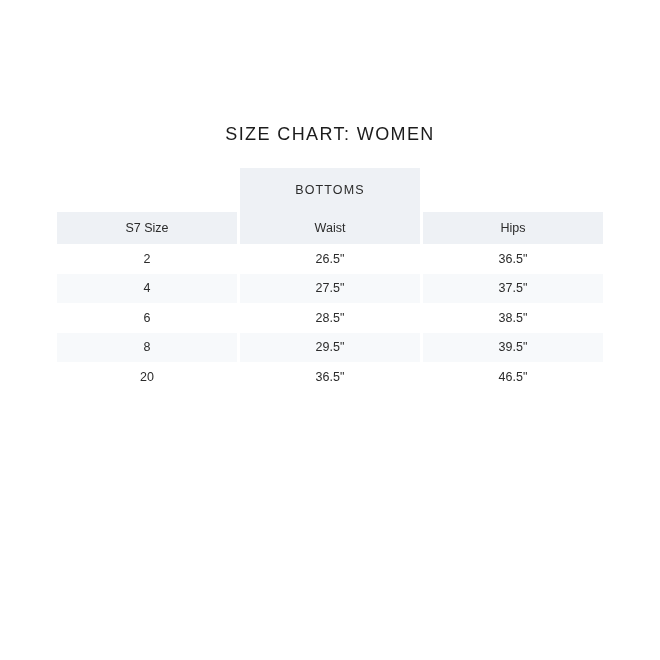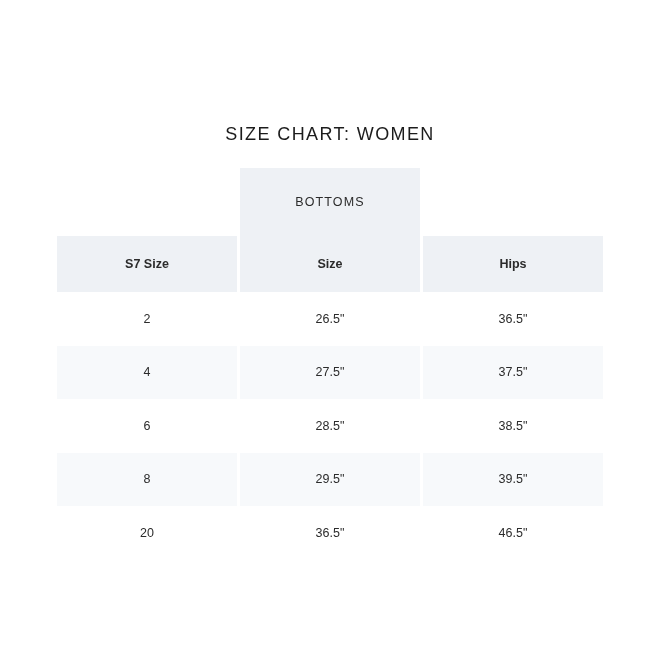--- a/index.html
+++ b/index.html
@@ -37,21 +37,21 @@
     left: 57px;
     width: 546px;
   }
   table.size-chart {
     border-collapse: collapse;
     width: 546px;
     table-layout: fixed;
   }
   table.size-chart td,
   table.size-chart th {
-    padding: 12px;
+    padding: 0;
     margin: 0;
     border: none;
   }
   
   .group-row td {
     height: 44px;
     font-size: 12.5px;
     letter-spacing: 1.1px;
     text-align: center;
     vertical-align: middle;
@@ -65,21 +65,21 @@
     background: #eef1f5;
   }
   
   .col-row td {
     height: 32px;
     font-size: 12.5px;
     text-align: center;
     vertical-align: middle;
     background: #eef1f5;
     color: #2b2b2b;
-    font-weight: 700;
+    font-weight: 400;
   }
   .col-sep {
     background: #ffffff !important;
     width: 2px;
   }
   
   .data-row td {
     height: 29.5px;
     font-size: 12.5px;
     text-align: center;
@@ -121,21 +121,21 @@
           <td class="group-blank"></td>
           <td class="group-blank"></td>
           <td class="group-filled">BOTTOMS</td>
           <td class="group-blank"></td>
           <td class="group-blank"></td>
         </tr>
 
         <tr class="col-row">
           <td>S7 Size</td>
           <td class="col-sep"></td>
-          <td>Size</td>
+          <td>Waist</td>
           <td class="col-sep"></td>
           <td>Hips</td>
         </tr>
 
         <tr class="data-row odd">
           <td>2</td>
           <td class="gap"></td>
           <td>26.5"</td>
           <td class="gap"></td>
           <td>36.5"</td>

